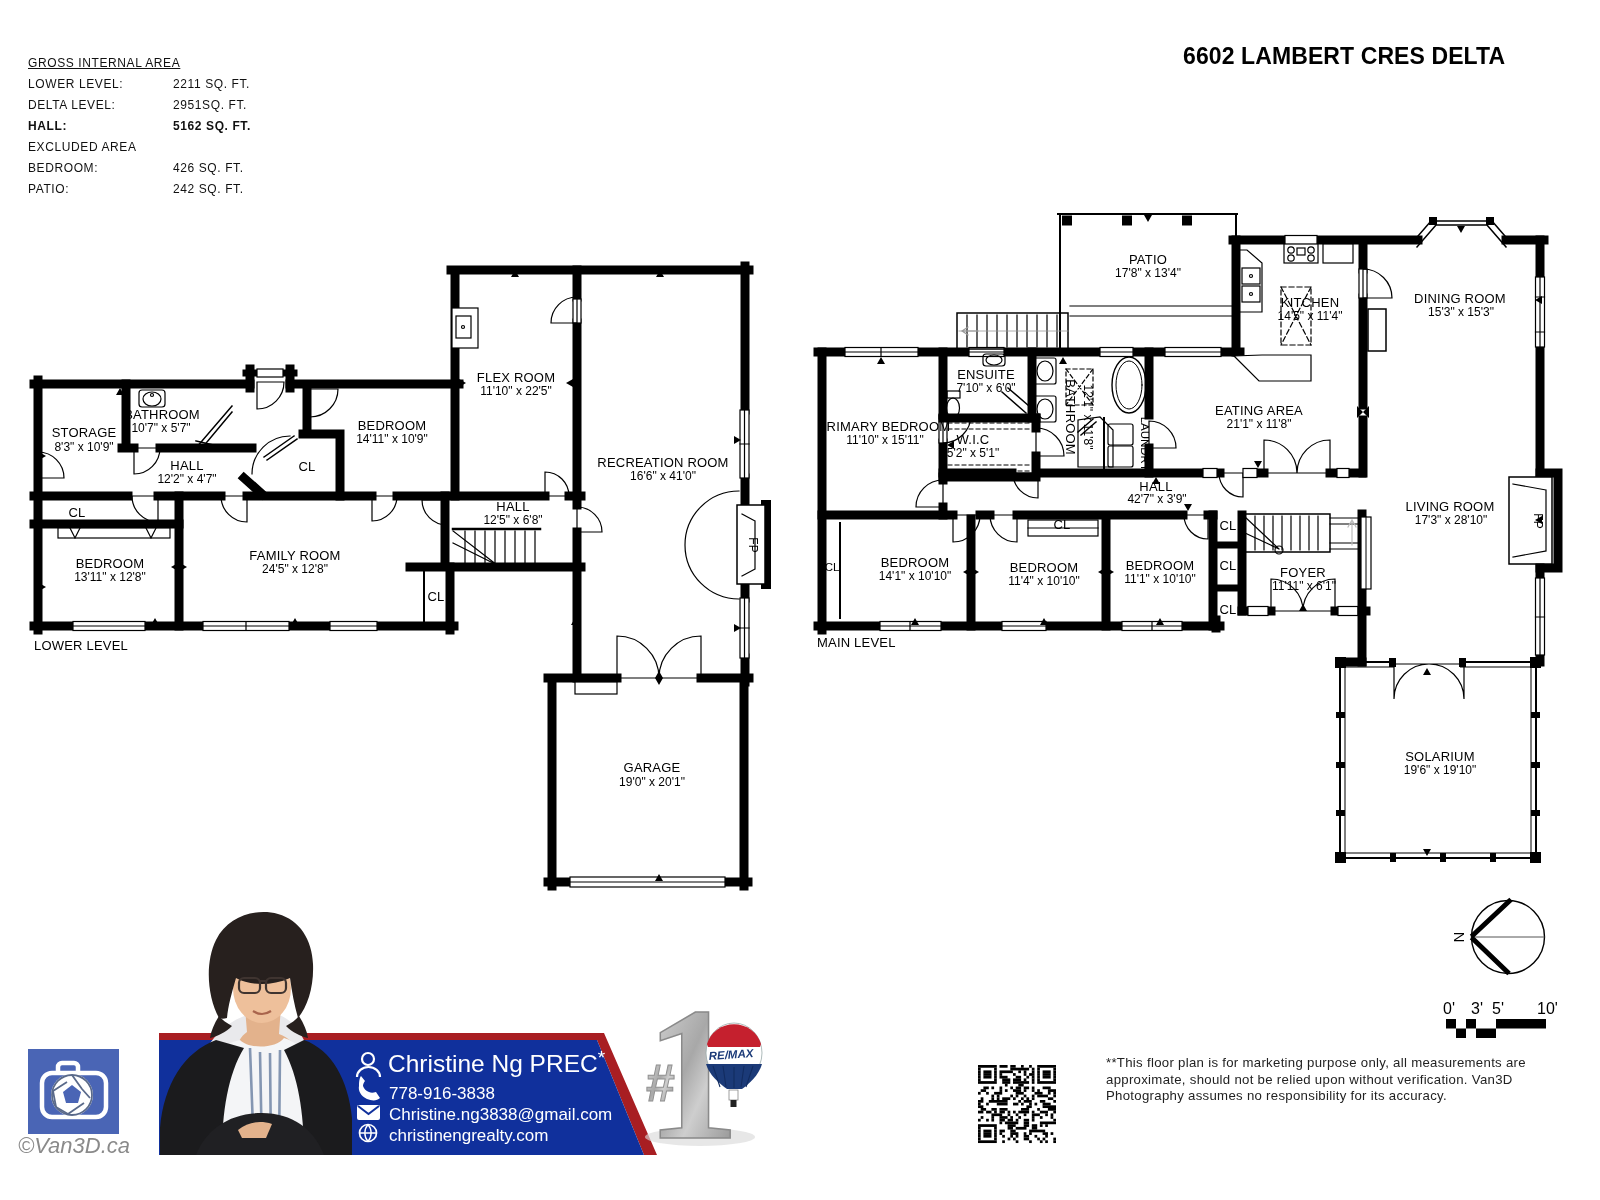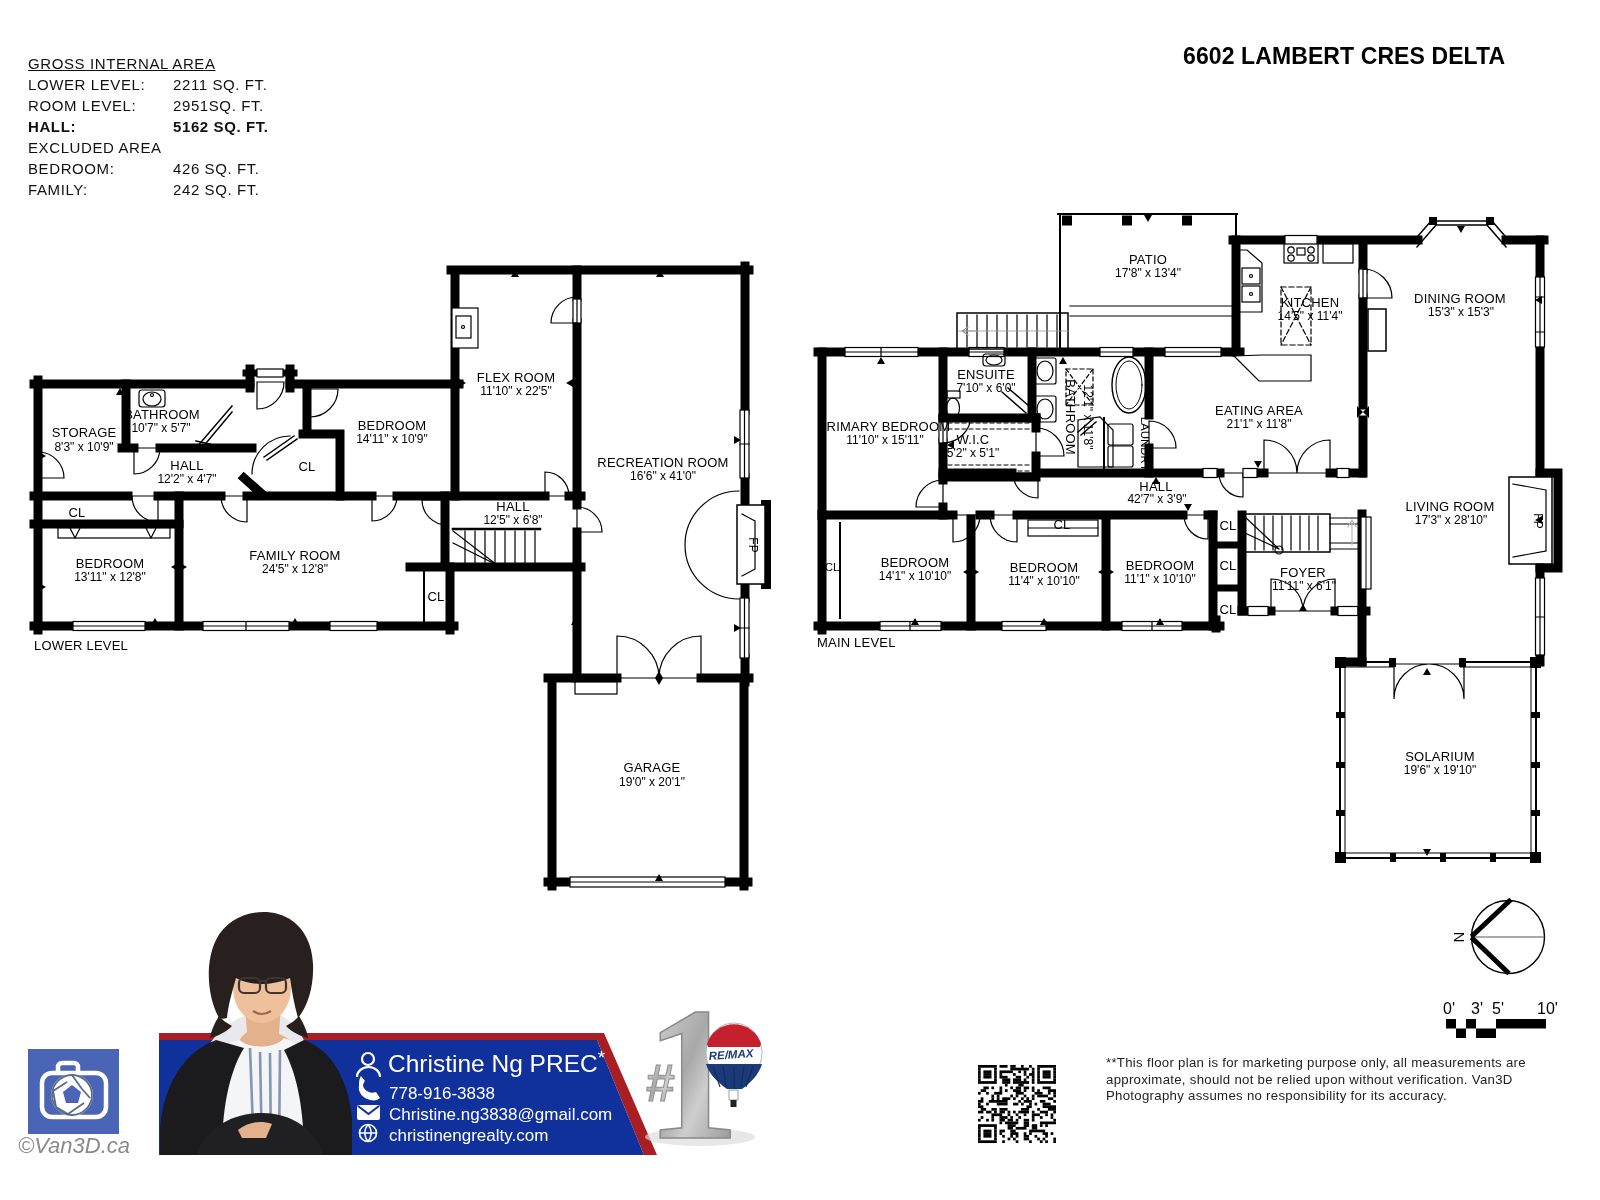--- a/index.html
+++ b/index.html
@@ -4,27 +4,27 @@
 <style>
 html,body{margin:0;padding:0;width:1600px;height:1200px;background:#fff;
 font-family:"Liberation Sans",sans-serif;position:relative;overflow:hidden}
 .abs{position:absolute}
 .rl{font-size:13px;letter-spacing:.2px}
 .dm{font-size:12px}
 </style>
 </head>
 <body>
 
-<div class="abs" style="left:28px;top:53px;font-size:15px;color:#111;line-height:21px;white-space:pre;letter-spacing:.6px"><span style="text-decoration:underline">GROSS INTERNAL AREA</span>
+<div class="abs" style="left:28px;top:53px;font-size:12px;color:#111;line-height:21px;white-space:pre;letter-spacing:.6px"><span style="text-decoration:underline">GROSS INTERNAL AREA</span>
 <span style="display:inline-block;width:145px">LOWER LEVEL:</span>2211 SQ. FT.
-<span style="display:inline-block;width:145px">ROOM LEVEL:</span>2951SQ. FT.
+<span style="display:inline-block;width:145px">DELTA LEVEL:</span>2951SQ. FT.
 <b><span style="display:inline-block;width:145px">HALL:</span>5162 SQ. FT.</b>
 EXCLUDED AREA
 <span style="display:inline-block;width:145px">BEDROOM:</span>426 SQ. FT.
-<span style="display:inline-block;width:145px">FAMILY:</span>242 SQ. FT.
+<span style="display:inline-block;width:145px">PATIO:</span>242 SQ. FT.
 </div>
 
 <div class="abs" style="left:1183px;top:43px;font-size:23px;font-weight:bold;color:#000;letter-spacing:.1px;white-space:nowrap">6602 LAMBERT CRES DELTA</div>
 
 <svg class="abs" style="left:0;top:0" width="1600" height="1200" viewBox="0 0 1600 1200">
 <defs>
 <linearGradient id="silver" x1="0" y1="0" x2="1" y2="1">
 <stop offset="0" stop-color="#e3e3e3"></stop>
         <stop offset=".45" stop-color="#a8a8a8"></stop>
         <stop offset=".6" stop-color="#cecece"></stop>

